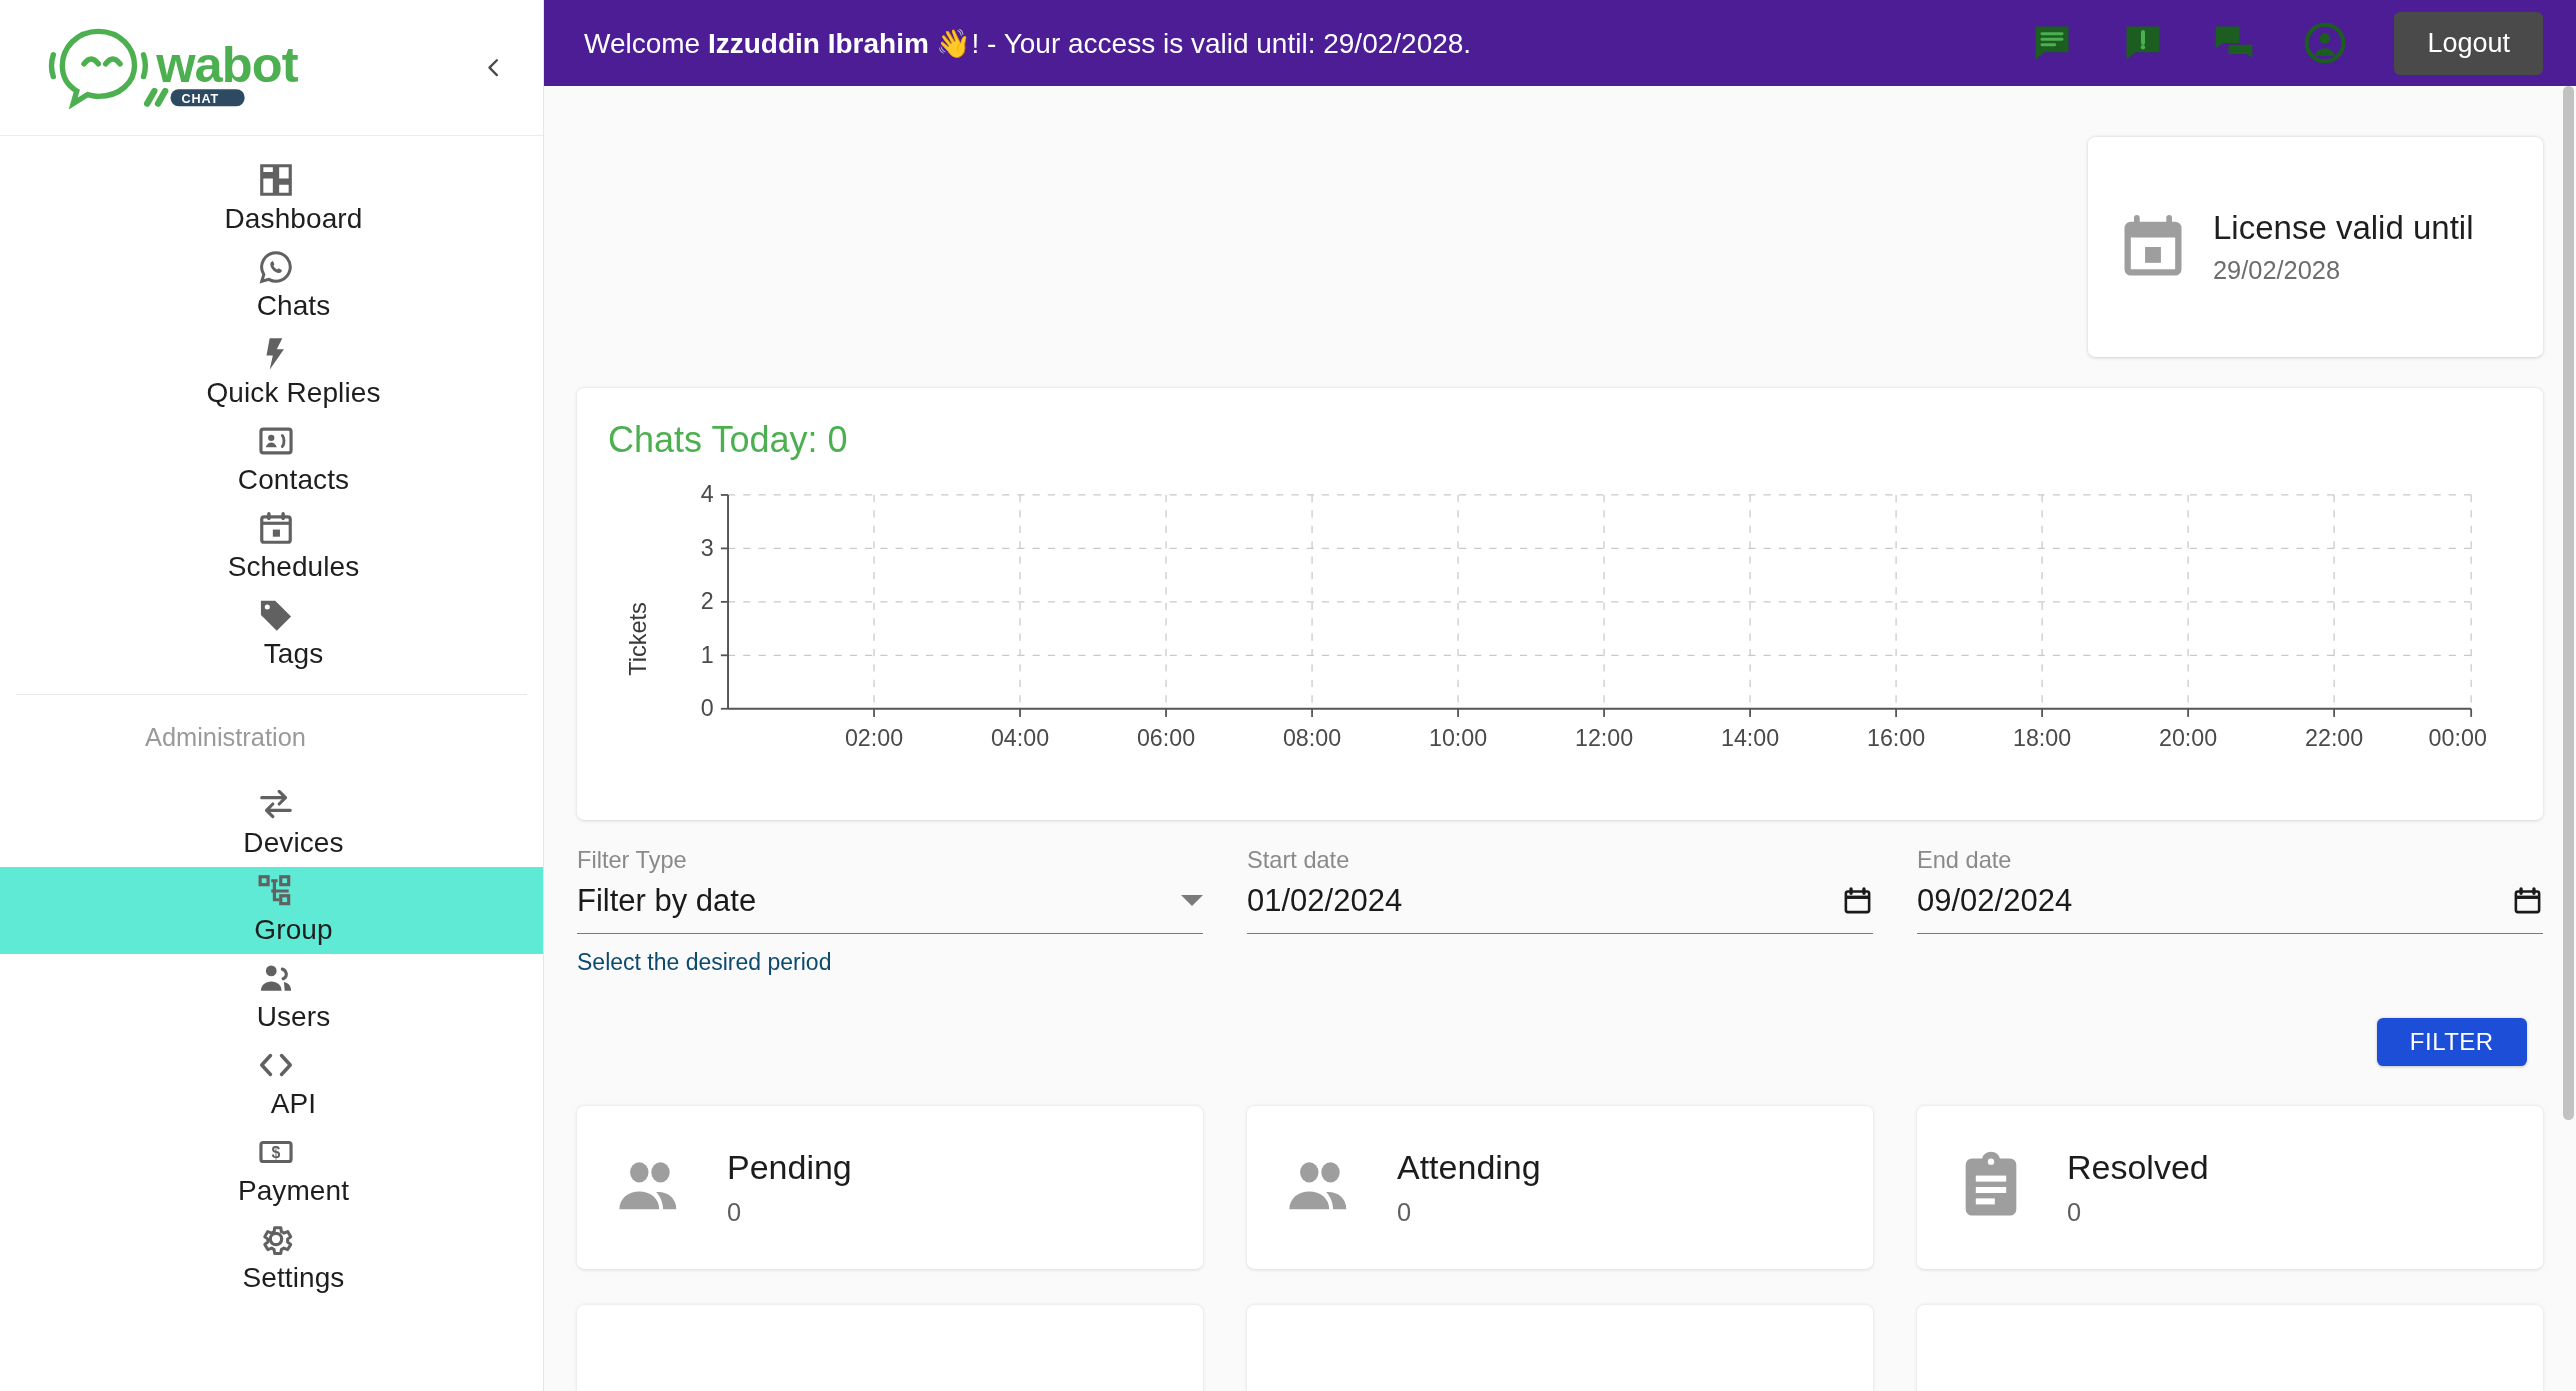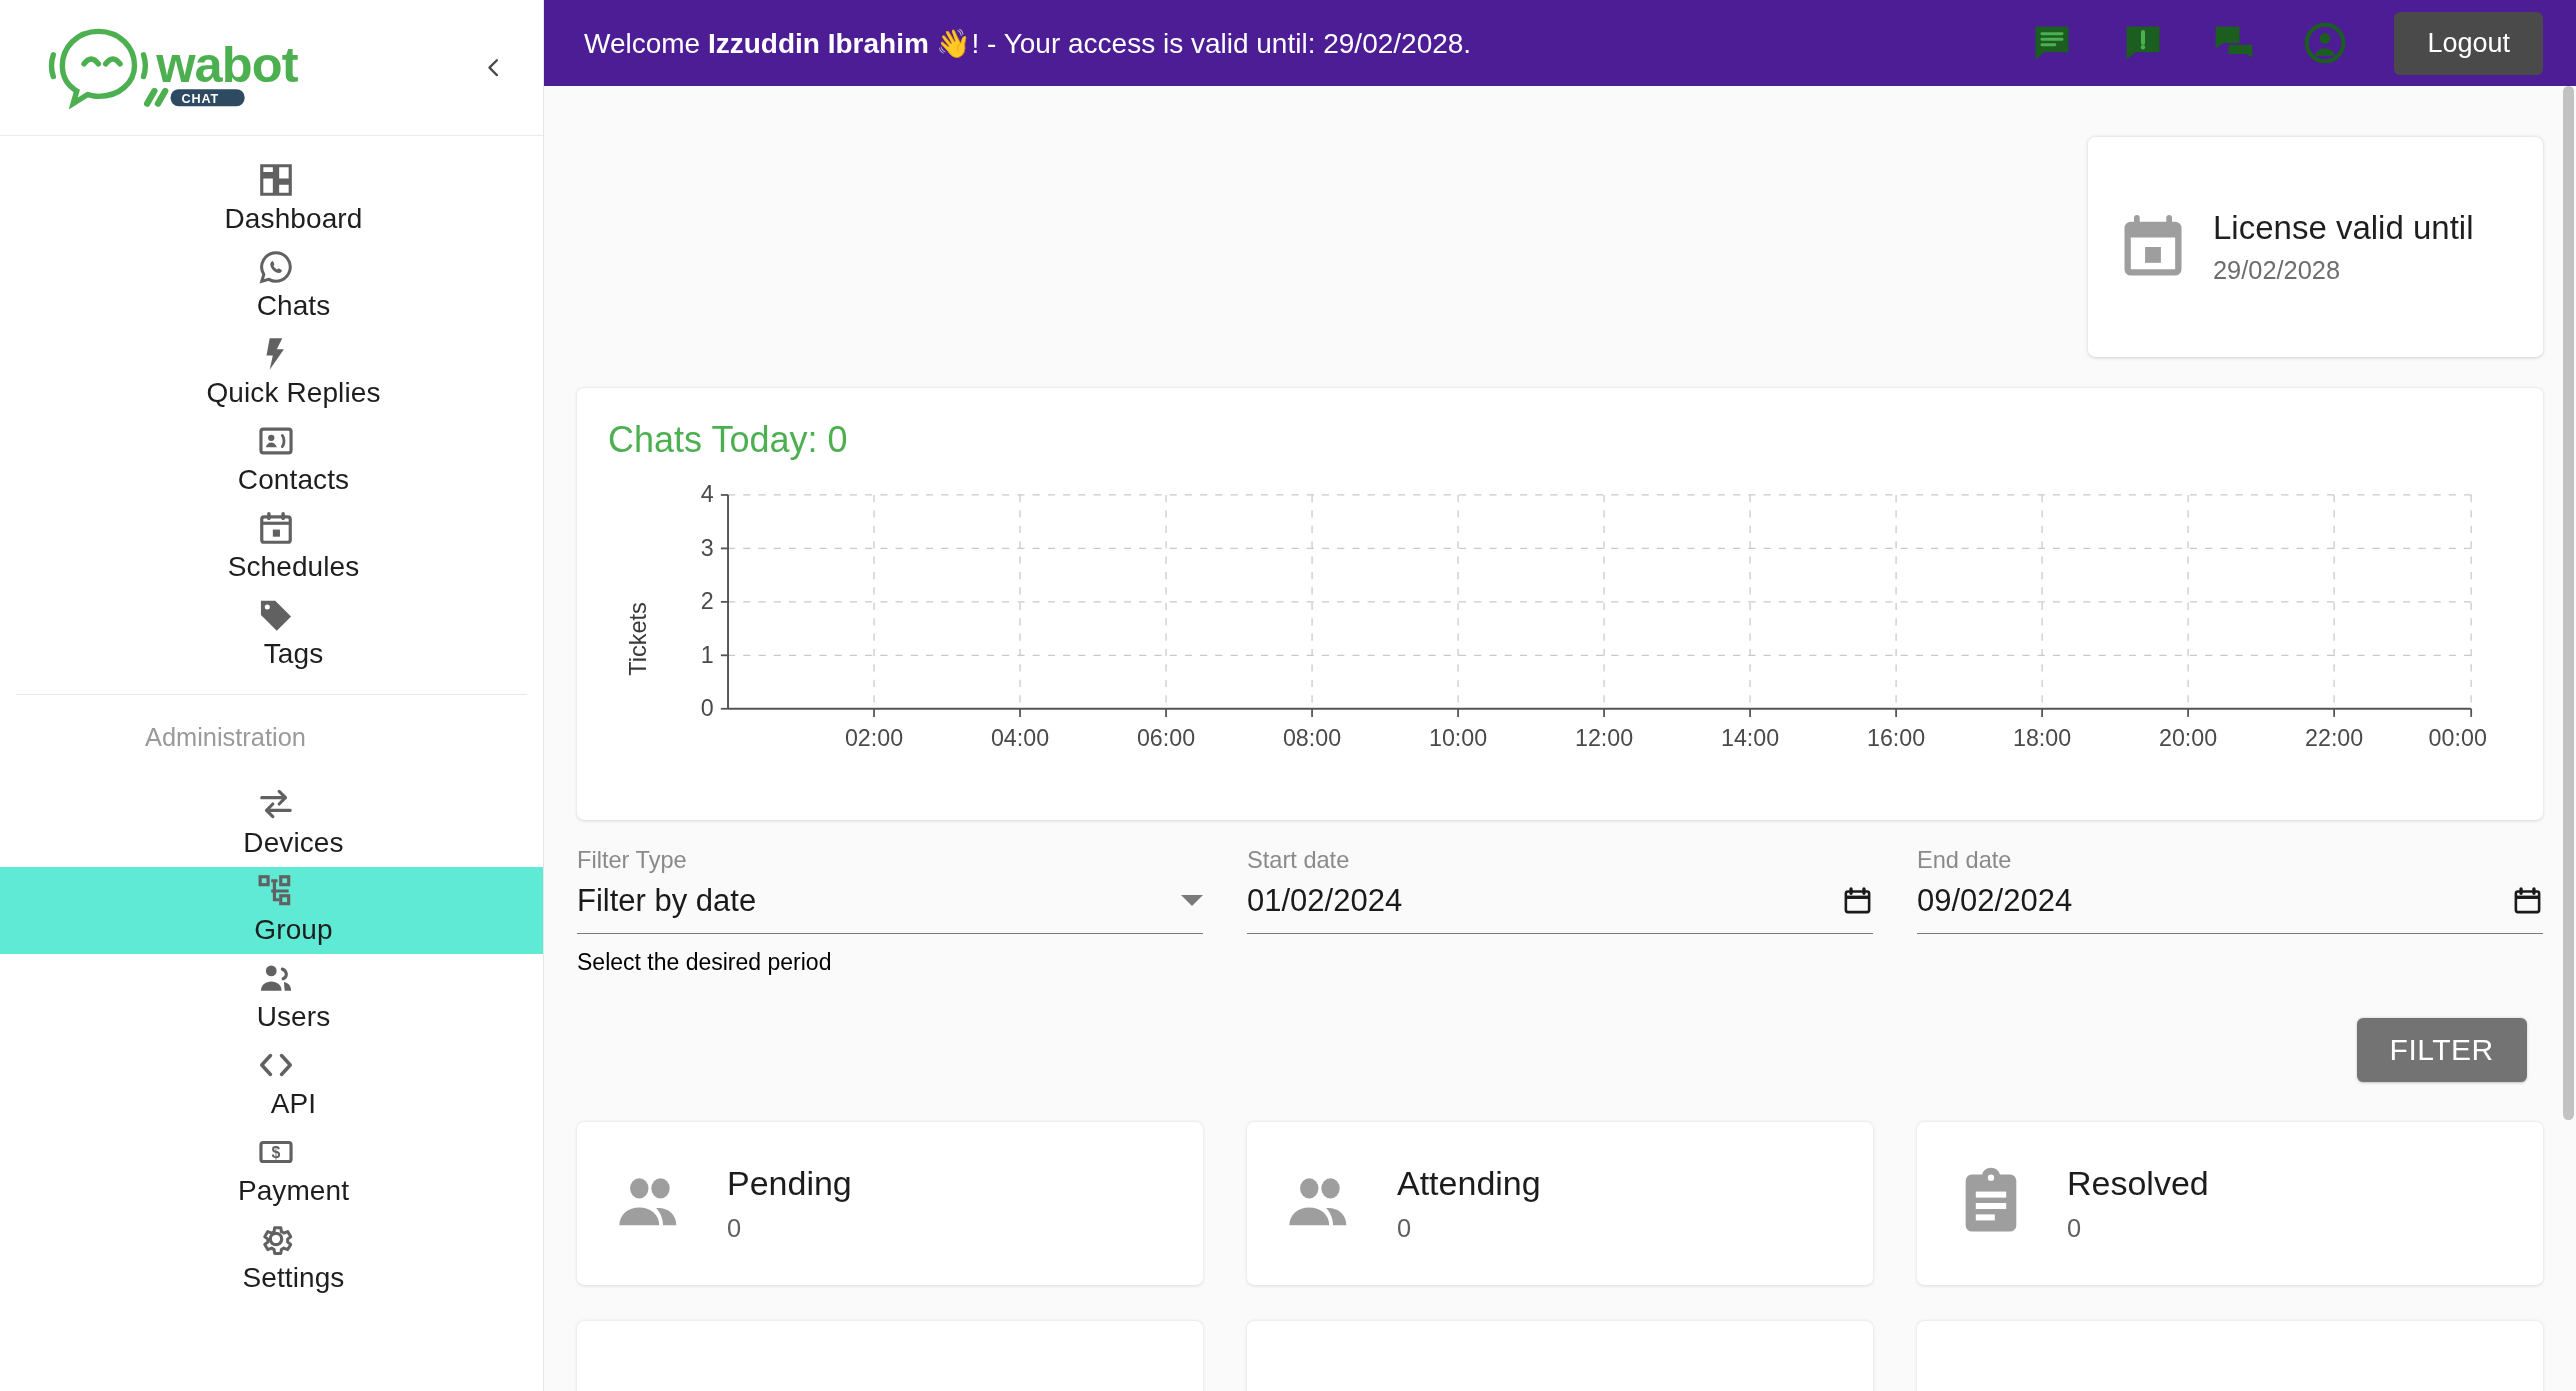--- a/index.html
+++ b/index.html
@@ -101,26 +101,26 @@
   .field { flex: 1; min-width: 0; }
   .field-label { font-size: 23.6px; color: #8a8a8a; margin-bottom: 9px; }
   .field-control {
     display: flex; align-items: center; justify-content: space-between;
     border-bottom: 0.9px solid #7a7a7a; padding-bottom: 14.5px; cursor: pointer;
   }
   .field-value { font-size: 31px; color: #1a1a1a; }
   .caret { width: 0; height: 0; border-left: 11.8px solid transparent;
            border-right: 11.8px solid transparent; border-top: 11.8px solid #7a7a7a; }
   .cal-ico svg { width: 31px; height: 31px; display: block; color: #1a1a1a; }
-  .field-hint { font-size: 23px; color: #000000; margin-top: 14.5px; }
+  .field-hint { font-size: 23px; color: #0c4a6e; margin-top: 14.5px; }
 
   .filter-row { display: flex; justify-content: flex-end; margin-top: 42px; padding-right: 16.3px; }
   .filter-btn {
-    background: #737373; color: #fff; border: none; border-radius: 6.3px;
-    height: 64px; padding: 0 33px; font-size: 30px; letter-spacing: 0.5px;
+    background: #1d4ed8; color: #fff; border: none; border-radius: 6.3px;
+    height: 48px; padding: 0 33px; font-size: 24px; letter-spacing: 0.5px;
     cursor: pointer; box-shadow: 0 0.9px 2.7px rgba(0,0,0,.22);
     font-family: "Liberation Sans", sans-serif;
   }
 
   
   .stat-grid { display: flex; gap: 44px; margin-top: 40px; }
   .stat-card {
     flex: 1; background: #fff; border-radius: 7.3px; min-height: 163px;
     box-shadow: 0 0.9px 3.6px rgba(0,0,0,.13);
     display: flex; align-items: center; padding: 31px 36px; gap: 38px;

